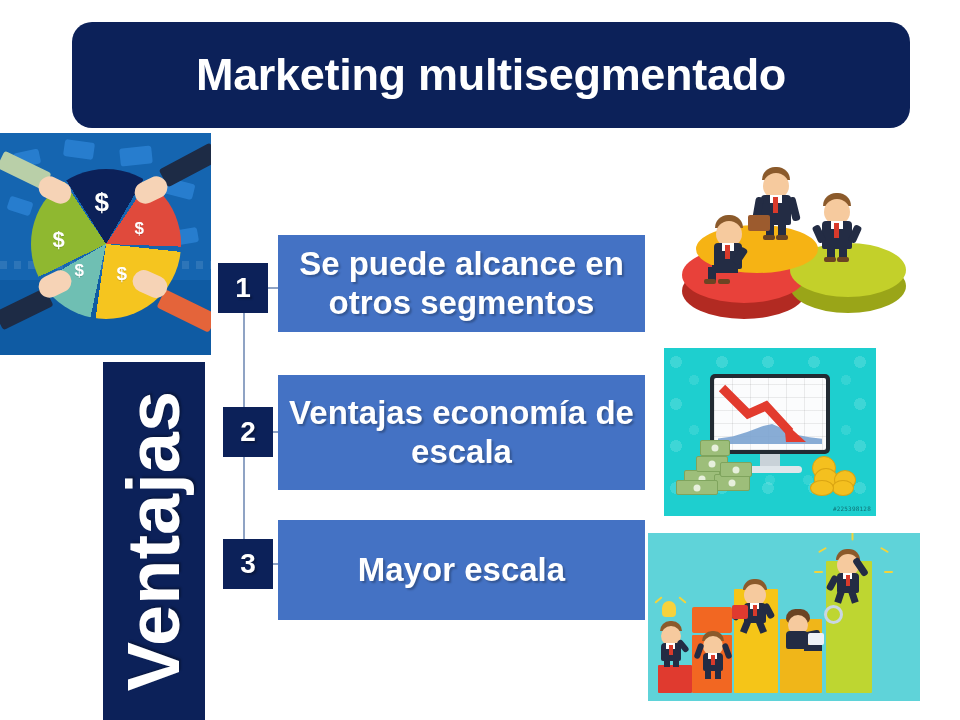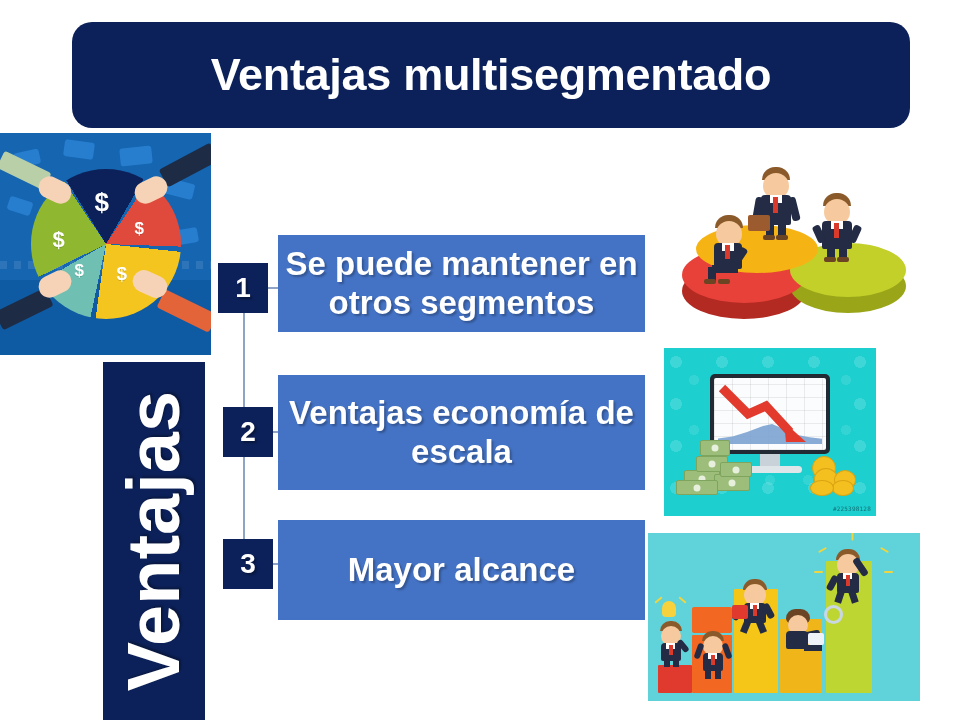--- a/index.html
+++ b/index.html
@@ -205,21 +205,21 @@
   .bulb { position: absolute; width: 14px; height: 16px; border-radius: 7px 7px 4px 4px; background: #f7d23c; }
 
   .box { position: absolute; border-radius: 2px; }
 </style>
 </head>
 <body>
 
 <div id="slide">
 
   <div class="title-bar">
-    <div class="title-text">Ventajas multisegmentado</div>
+    <div class="title-text">Marketing multisegmentado</div>
   </div>
 
   <div class="pic pic-hands">
     <div class="city"></div>
 
     <div class="bill" style="left:14px;top:18px;width:26px;height:15px;transform:rotate(-12deg);"></div>
     <div class="bill" style="left:64px;top:8px;width:30px;height:17px;transform:rotate(8deg);"></div>
     <div class="bill" style="left:120px;top:14px;width:32px;height:18px;transform:rotate(-6deg);"></div>
     <div class="bill" style="left:166px;top:48px;width:28px;height:16px;transform:rotate(14deg);"></div>
     <div class="bill" style="left:8px;top:66px;width:24px;height:14px;transform:rotate(18deg);"></div>
@@ -429,21 +429,21 @@
   <div class="ventajas-bar">
     <div class="ventajas-text">Ventajas</div>
   </div>
 
   <div class="spine"></div>
   <div class="stub" style="left:268px;top:287px;"></div>
   <div class="stub" style="left:268px;top:431px;"></div>
   <div class="stub" style="left:268px;top:563px;"></div>
 
   <div class="badge" style="left:218px;top:263px;">1</div>
-  <div class="itembox" style="left:278px;top:235px;width:367px;height:97px;">Se puede mantener en otros segmentos</div>
+  <div class="itembox" style="left:278px;top:235px;width:367px;height:97px;">Se puede alcance en otros segmentos</div>
 
   <div class="badge" style="left:223px;top:407px;">2</div>
   <div class="itembox" style="left:278px;top:375px;width:367px;height:115px;">Ventajas economía de escala</div>
 
   <div class="badge" style="left:223px;top:539px;">3</div>
-  <div class="itembox" style="left:278px;top:520px;width:367px;height:100px;">Mayor alcance</div>
+  <div class="itembox" style="left:278px;top:520px;width:367px;height:100px;">Mayor escala</div>
 
 </div>
 
 </body></html>

